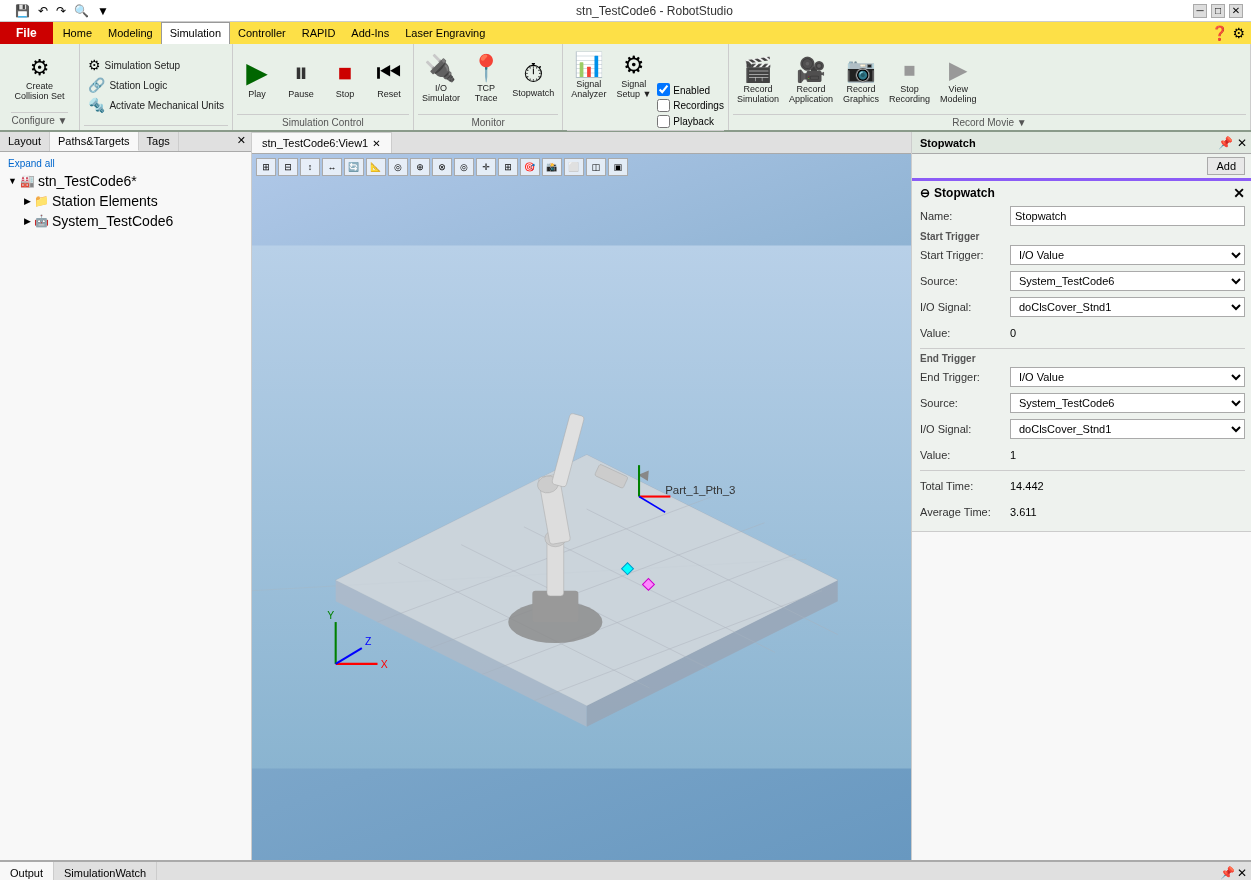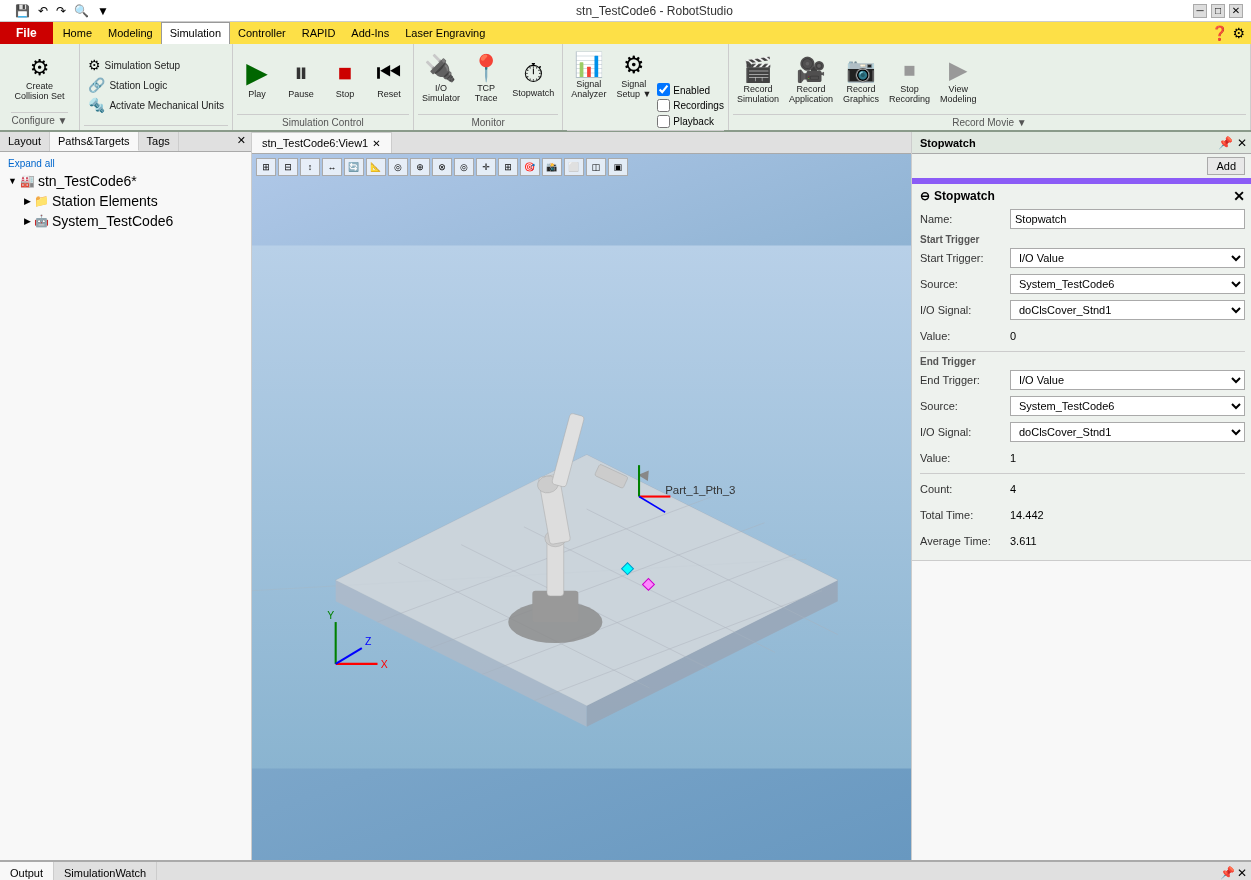--- a/index.html
+++ b/index.html
@@ -617,21 +617,21 @@
 
   <div class="right-panel">
     <div class="right-panel-header">
       <span style="font-size:11px; padding:0 4px; font-weight:bold;">Stopwatch</span>
       <div style="margin-left:auto; display:flex; gap:4px;">
         <span style="font-size:12px; cursor:pointer;">📌</span>
         <span style="font-size:12px; cursor:pointer;">✕</span>
       </div>
     </div>
 
-    <div style="padding:3px 6px; background:#eef2ee; border-bottom:6px solid #8b5cf6; display:flex; justify-content:flex-end;">
+    <div style="padding:3px 6px; background:#eef2ee; border-bottom:3px solid #8b5cf6; display:flex; justify-content:flex-end;">
       <button class="sw-add-btn">Add</button>
     </div>
 
     <div class="sw-section">
       <div class="sw-section-header">
         <span class="collapse-btn">⊖</span>
         <span>Stopwatch</span>
         <span class="sw-close-btn" style="margin-left:auto;">✕</span>
       </div>
 
@@ -693,24 +693,20 @@
         </select>
       </div>
 
       <div class="sw-row">
         <span class="sw-label">Value:</span>
         <span class="sw-static">1</span>
       </div>
 
       <hr class="sw-divider">
 
-      <div class="sw-row">
-        <span class="sw-label">Count:</span>
-        <span class="sw-static">4</span>
-      </div>
 
       <div class="sw-row">
         <span class="sw-label">Total Time:</span>
         <span class="sw-static">14.442</span>
       </div>
 
       <div class="sw-row">
         <span class="sw-label">Average Time:</span>
         <span class="sw-static">3.611</span>
       </div>

